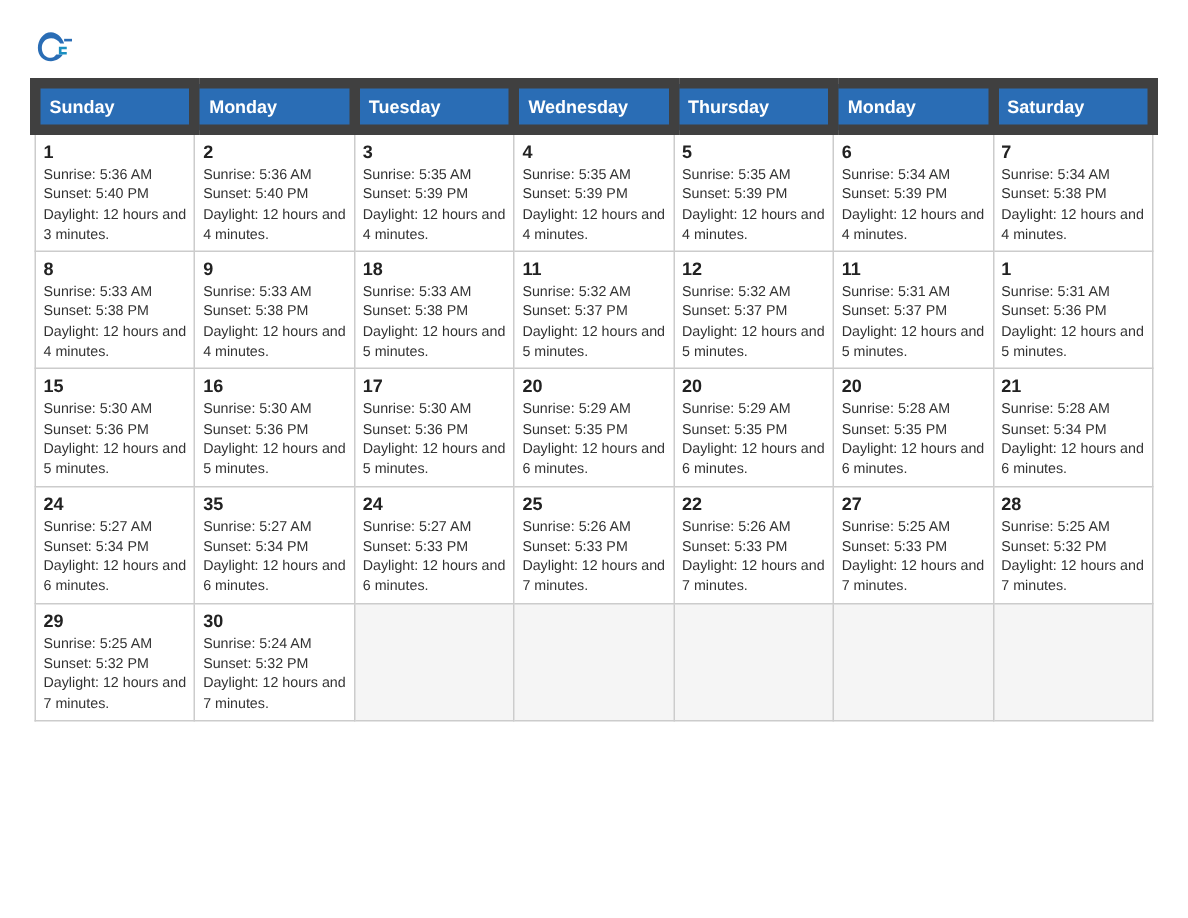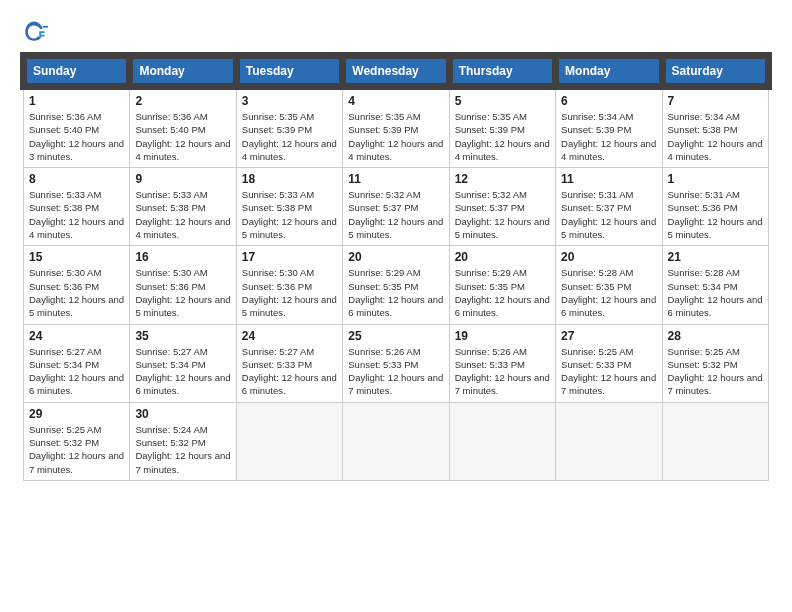--- a/index.html
+++ b/index.html
@@ -225,21 +225,21 @@
   </td>
           <td>
     <span class="day-num">24</span>
     <span class="day-info">Sunrise: 5:27 AM<br>Sunset: 5:33 PM<br>Daylight: 12 hours and 6 minutes.</span>
   </td>
           <td>
     <span class="day-num">25</span>
     <span class="day-info">Sunrise: 5:26 AM<br>Sunset: 5:33 PM<br>Daylight: 12 hours and 7 minutes.</span>
   </td>
           <td>
-    <span class="day-num">19</span>
+    <span class="day-num">22</span>
     <span class="day-info">Sunrise: 5:26 AM<br>Sunset: 5:33 PM<br>Daylight: 12 hours and 7 minutes.</span>
   </td>
           <td>
     <span class="day-num">27</span>
     <span class="day-info">Sunrise: 5:25 AM<br>Sunset: 5:33 PM<br>Daylight: 12 hours and 7 minutes.</span>
   </td>
           <td>
     <span class="day-num">28</span>
     <span class="day-info">Sunrise: 5:25 AM<br>Sunset: 5:32 PM<br>Daylight: 12 hours and 7 minutes.</span>
   </td>

